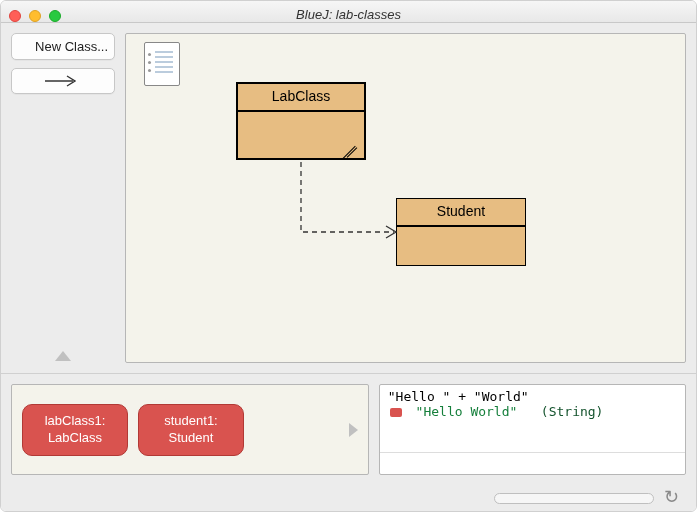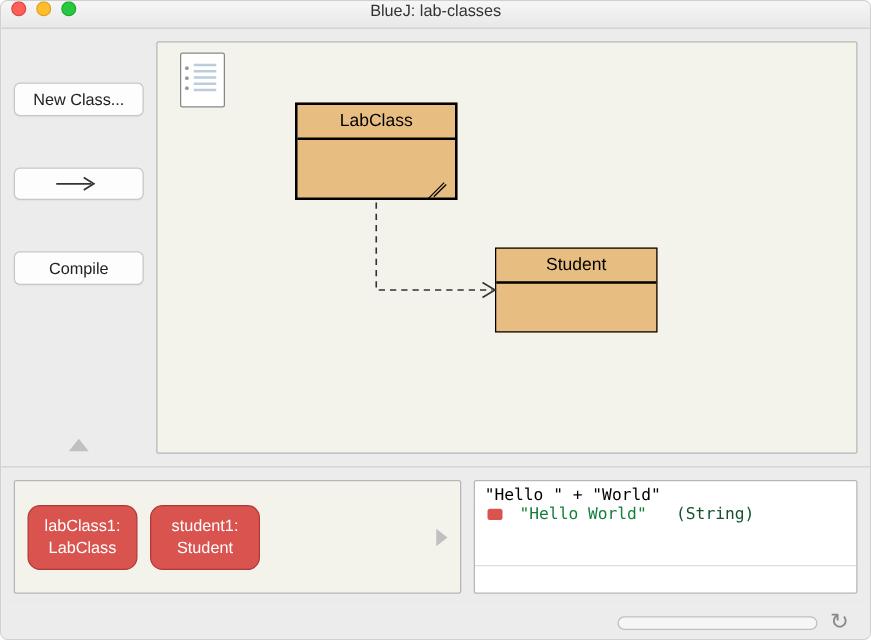--- a/index.html
+++ b/index.html
@@ -14,23 +14,24 @@
     flex-direction: column;
     border: 1px solid #d0d0d0;
     border-radius: 6px;
   }
   
   .titlebar {
     height: 22px;
     background: linear-gradient(#f6f6f6, #e8e8e8);
     border-bottom: 1px solid #c8c8c8;
     display: flex;
-    align-items: flex-start;
+    align-items: flex-end;
     padding: 0 8px;
     position: relative;
+    font-style: italic;
   }
   .traffic { display: flex; gap: 8px; }
   .tl { width: 12px; height: 12px; border-radius: 50%; }
   .tl.red { background:#ff5f57; border:1px solid #e0443e; }
   .tl.yellow { background:#ffbd2e; border:1px solid #dea123; }
   .tl.green { background:#28c940; border:1px solid #1aab29; }
   .title { position:absolute; left:0; right:0; text-align:center; color:#333; font-size:13px; }
   
   .main {
     flex: 1;
@@ -43,26 +44,25 @@
     width: 104px;
     display: flex;
     flex-direction: column;
     gap: 8px;
   }
   .mac-btn {
     background: #fdfdfd;
     border: 1px solid #c7c7c7;
     border-radius: 5px;
     padding: 5px 6px;
-    text-align: center;
+    text-align: right;
     font-size: 13px;
     color: #222;
     cursor: pointer;
     box-shadow: 0 1px 0 rgba(0,0,0,0.03);
-    margin-top: 33px;
   }
   .mac-btn.arrow {
     display: flex;
     align-items: center;
     justify-content: center;
     height: 26px;
   }
   .spacer { flex: 1; }
   .tri-up {
     width: 0; height: 0;
@@ -139,21 +139,21 @@
     background: #f4f3eb;
     border: 1px solid #b6b6b6;
     border-radius: 2px;
     display: flex;
     align-items: center;
     padding: 0 10px;
     gap: 10px;
     position: relative;
   }
   .obj {
-    width: 88px;
+    width: 106px;
     height: 52px;
     background: #d9534f;
     border: 1px solid #b13935;
     border-radius: 10px;
     color: #fff;
     font-size: 13px;
     display: flex;
     flex-direction: column;
     align-items: center;
     justify-content: center;
@@ -229,21 +229,20 @@
 
 <div class="main">
   <div class="sidebar">
     <div class="mac-btn">New Class...</div>
     <div class="mac-btn arrow">
       <svg width="40" height="12">
         <line x1="2" y1="6" x2="30" y2="6" stroke="#333" stroke-width="1.4"></line>
         <polyline points="24,1 32,6 24,11" fill="none" stroke="#333" stroke-width="1.4"></polyline>
       </svg>
     </div>
-    <div class="mac-btn">Compile</div>
     <div class="spacer"></div>
     <div class="tri-up"></div>
   </div>
 
   <div class="canvas">
     <div class="doc-icon"></div>
 
     <div class="class-box c1">
       <div class="head">LabClass</div>
       <div class="stripes">

